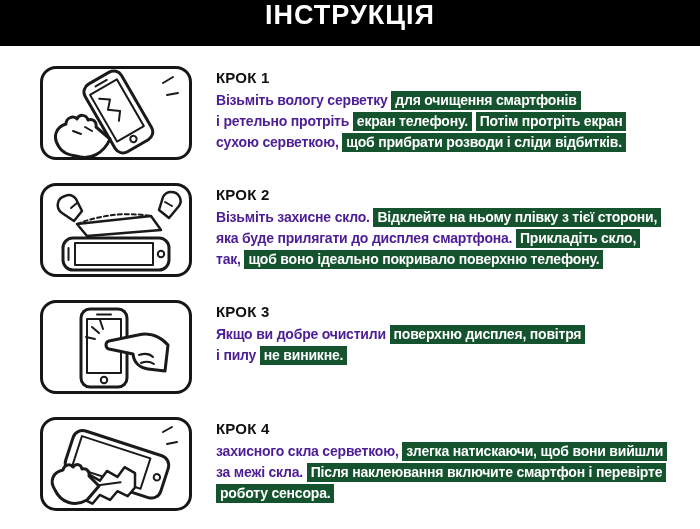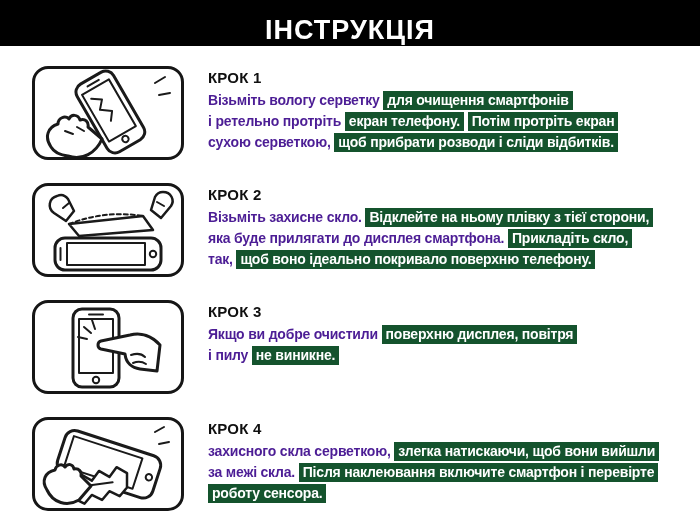--- a/index.html
+++ b/index.html
@@ -6,27 +6,27 @@
   html,body { width:700px; height:529px; }
   body {
     font-family: "Liberation Sans", "DejaVu Sans", sans-serif;
     background:#ffffff;
     overflow:hidden;
   }
   .page { width:700px; height:529px; overflow:hidden; background:#fff; }
 
   .header {
     height:46px; background:#000;
-    display:flex; align-items:flex-end; justify-content:center;
+    display:flex; align-items:flex-start; justify-content:center;
   }
   .header-title {
     color:#fff; font-size:27px; font-weight:bold; letter-spacing:1px;
   }
 
-  .steps { padding:20px 0 0 32px; }
+  .steps { padding:20px 0 0 40px; }
   .step { display:flex; align-items:flex-start; margin-bottom:23px; }
 
   .illus-box {
     flex:none; width:152px; height:94px;
     border:3px solid #161616; border-radius:16px;
     background:#fff; overflow:hidden;
   }
   .illus-box svg { width:100%; height:100%; display:block; }
 
   .step-text { margin-left:24px; padding-top:3px; }

